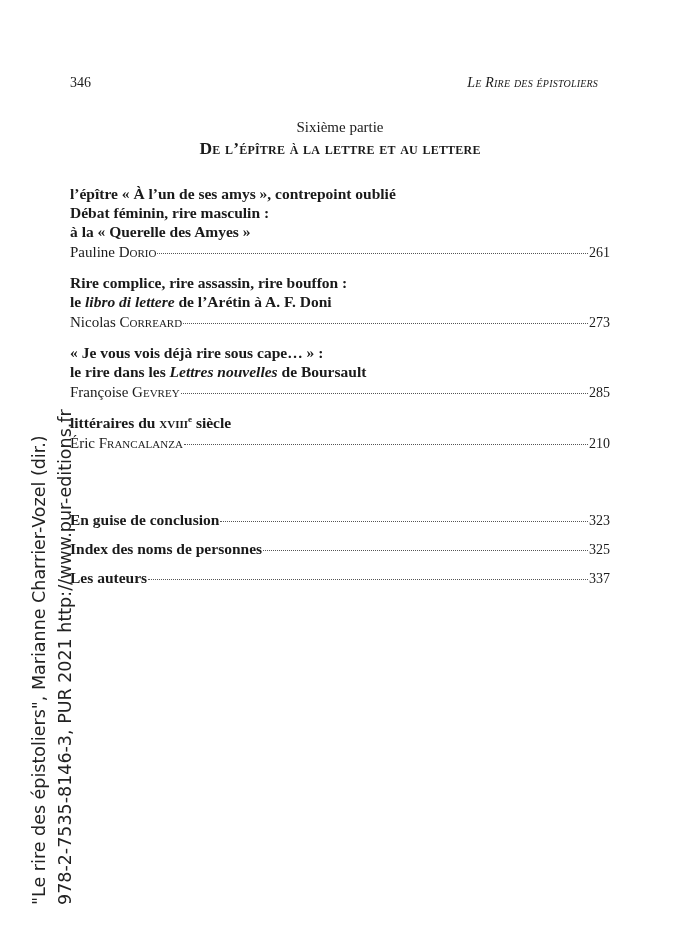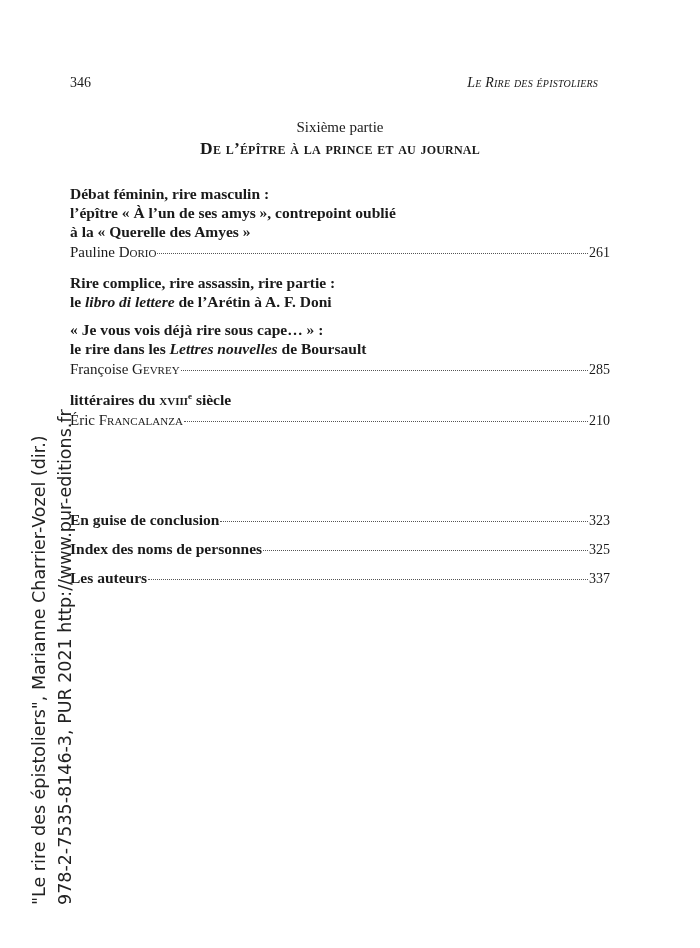--- a/index.html
+++ b/index.html
@@ -134,45 +134,53 @@
 </head>
 <body>
 
 <div class="running-head">
   <span class="folio">346</span>
   <span class="book-title">Le Rire des épistoliers</span>
 </div>
 
 <div class="part-heading">
   <div class="part-label">Sixième partie</div>
-  <div class="part-title">De l’épître à la prince et au journal</div>
+  <div class="part-title">De l’épître à la lettre et au lettere</div>
 </div>
 
 <div class="toc">
 
   <div class="entry">
     <div class="entry-title">
+      <span class="line">l’épître « À l’un de ses amys », contrepoint oublié</span>
       <span class="line">Débat féminin, rire masculin :</span>
-      <span class="line">l’épître « À l’un de ses amys », contrepoint oublié</span>
       <span class="line">à la « Querelle des Amyes »</span>
     </div>
     <div class="leader-row">
       <span class="label">
         <span class="author-first">Pauline</span>
         <span class="author-last">Dorio</span>
       </span>
       <span class="dots"></span>
       <span class="page-no">261</span>
     </div>
   </div>
 
   <div class="entry">
     <div class="entry-title">
-      <span class="line">Rire complice, rire assassin, rire partie :</span>
+      <span class="line">Rire complice, rire assassin, rire bouffon :</span>
       <span class="line"><span>le </span><span class="it">libro di lettere</span><span> de l’Arétin à A. F. Doni</span></span>
+    </div>
+    <div class="leader-row">
+      <span class="label">
+        <span class="author-first">Nicolas</span>
+        <span class="author-last">Correard</span>
+      </span>
+      <span class="dots"></span>
+      <span class="page-no">273</span>
     </div>
   </div>
 
   <div class="entry">
     <div class="entry-title">
       <span class="line">« Je vous vois déjà rire sous cape… » :</span>
       <span class="line"><span>le rire dans les </span><span class="it">Lettres nouvelles</span><span> de Boursault</span></span>
     </div>
     <div class="leader-row">
       <span class="label">

